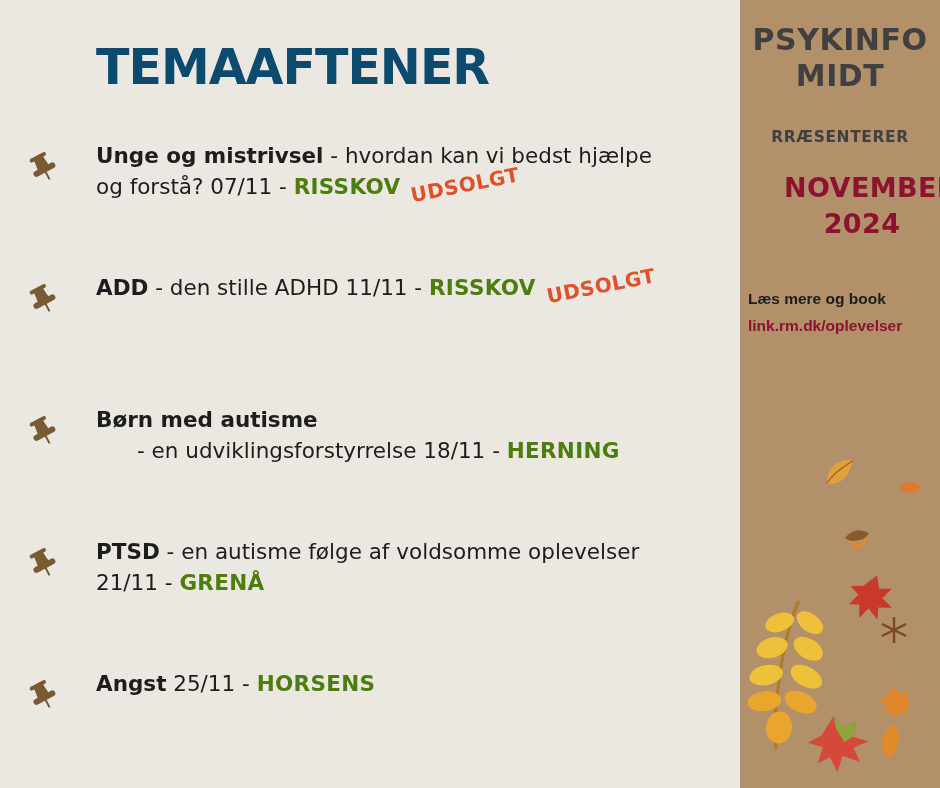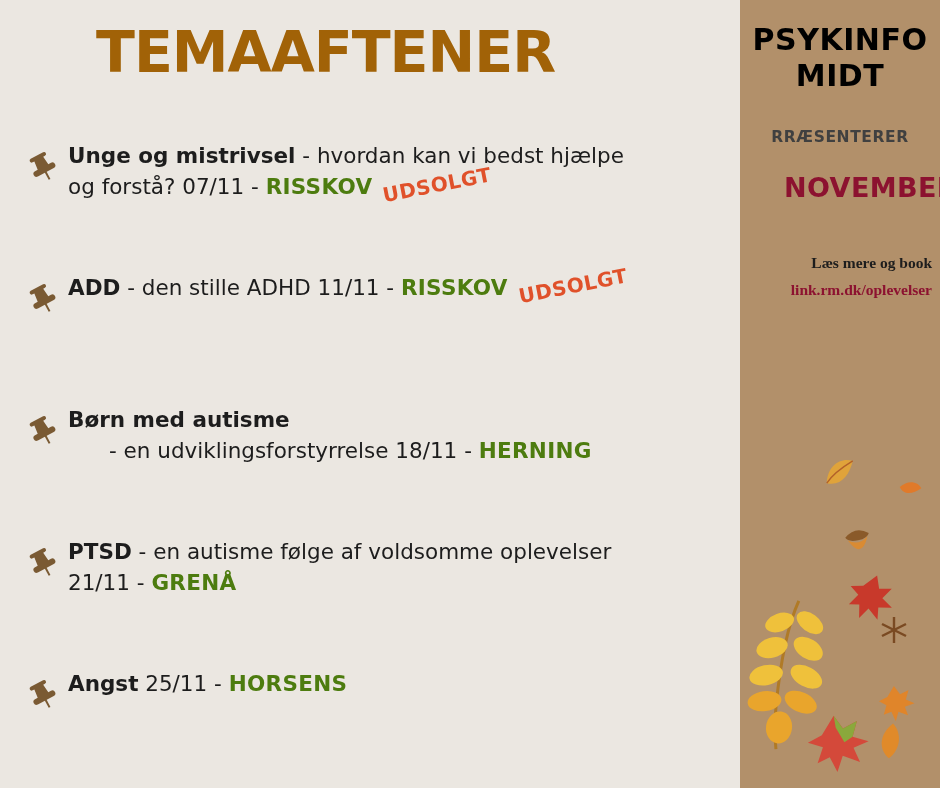--- a/index.html
+++ b/index.html
@@ -24,39 +24,39 @@
   .left {
     position: relative;
     width: 740px;
     height: 788px;
     background: #ebe7e1;
     box-sizing: border-box;
   }
   .title {
     position: absolute;
     left: 96px;
-    top: 8px;
-    font-size: 57px;
+    top: 24px;
+    font-size: 49px;
     line-height: 88px;
     font-weight: bold;
     letter-spacing: -1px;
-    color: #a16207;
+    color: #0c4a6e;
     font-family: "DejaVu Sans", sans-serif;
     white-space: nowrap;
   }
   .events {
     position: absolute;
     top: 140px;
     left: 0;
     width: 740px;
   }
   .event {
     position: relative;
     min-height: 70px;
-    padding-left: 68px;
+    padding-left: 96px;
     margin-bottom: 62px;
     box-sizing: border-box;
   }
   .pin {
     position: absolute;
     left: 26px;
     top: 10px;
     width: 34px;
     height: 34px;
   }
@@ -97,21 +97,21 @@
   
   .right {
     position: relative;
     width: 200px;
     height: 788px;
     background: #b2906a;
     overflow: hidden;
   }
   .brand {
     text-align: center;
-    color: #000000;
+    color: #404040;
     font-weight: bold;
     font-family: "DejaVu Sans", sans-serif;
     font-size: 30px;
     line-height: 36px;
     letter-spacing: 0.5px;
     padding-top: 22px;
   }
   .presents {
     text-align: center;
     color: #404040;
@@ -126,23 +126,23 @@
     color: #8c1230;
     font-family: "DejaVu Sans", sans-serif;
     font-weight: bold;
     font-size: 27px;
     line-height: 36px;
     letter-spacing: 0.4px;
     margin-top: 24px;
     padding-left: 44px;
   }
   .booking {
-    text-align: right;
+    text-align: left;
     color: #1d1d1d;
-    font-family: Liberation Serif, serif;
+    font-family: Liberation Sans, sans-serif;
     font-size: 15.5px;
     line-height: 25px;
     font-weight: bold;
     margin-top: 44px;
     padding: 0 8px;
   }
   .booking .url {
     color: #8c1230;
     font-weight: bold;
     display: block;
@@ -252,20 +252,21 @@
   <div class="right">
     <div class="brand">
       <div>PSYKINFO</div>
       <div>MIDT</div>
     </div>
 
     <div class="presents">RRÆSENTERER</div>
 
     <div class="month">
       <div>NOVEMBER</div>
+      <div>2024</div>
     </div>
 
     <div class="booking">
       <div>Læs mere og book</div>
       <span class="url">link.rm.dk/oplevelser</span>
     </div>
 
     <div class="leaves">
       <svg width="200" height="348" viewBox="0 0 200 348">
 

